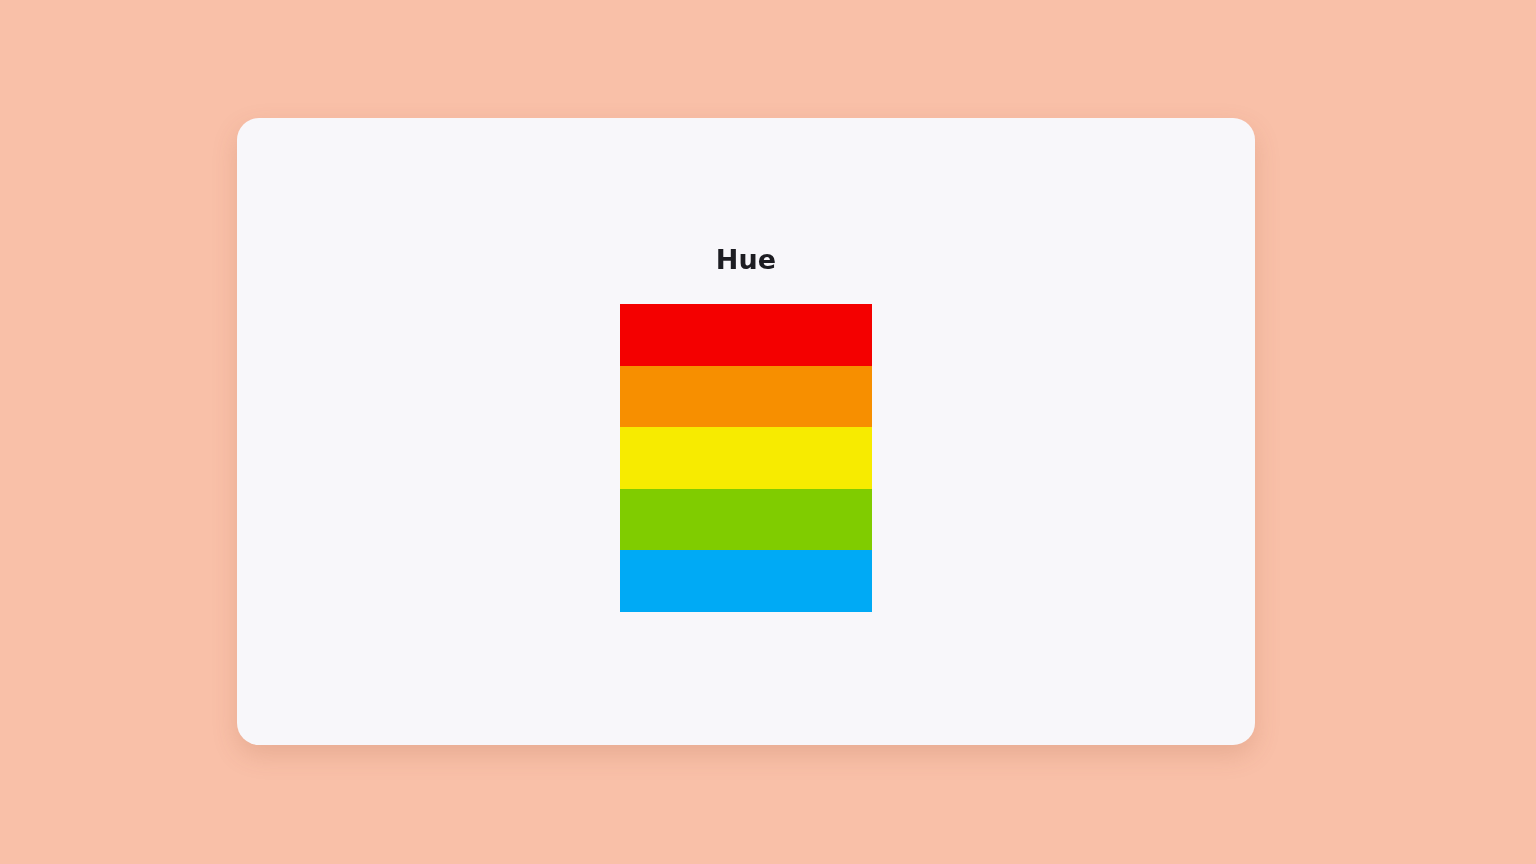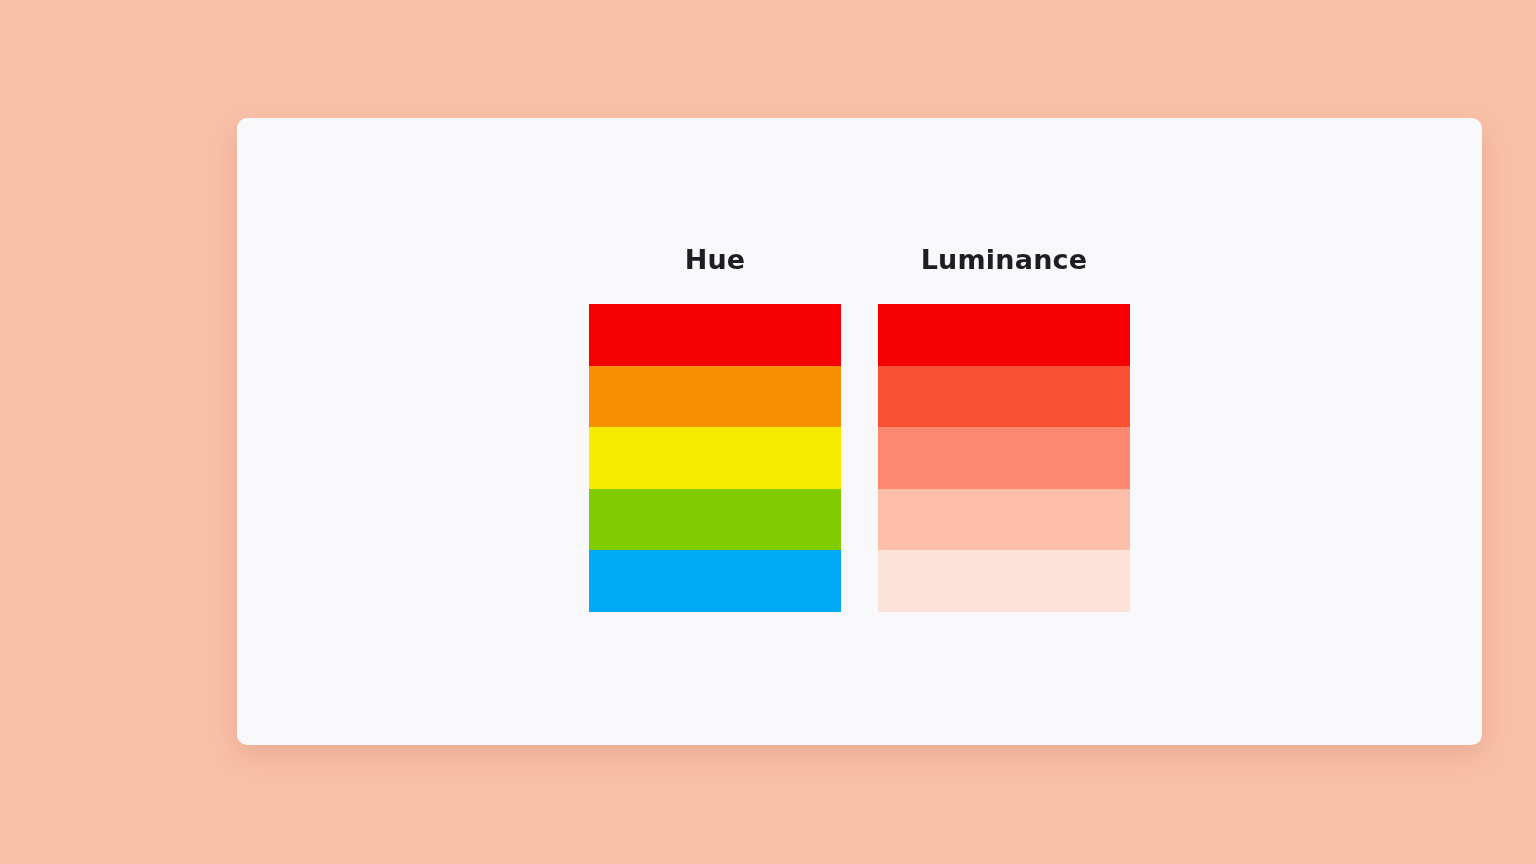--- a/index.html
+++ b/index.html
@@ -23,24 +23,24 @@
     width: 1536px;
     height: 864px;
     background: #f9c0a8;
   }
 
   
   #card {
     position: absolute;
     left: 237px;
     top: 118px;
-    width: 1245px;
+    width: 1018px;
     height: 627px;
     background: #f8f7fa;
-    border-radius: 10px;
+    border-radius: 22px;
     box-shadow: 0 10px 26px rgba(146, 73, 44, 0.17);
   }
 
   
   #columns {
     position: absolute;
     left: 0;
     top: 0;
     width: 100%;
     height: 100%;
@@ -103,26 +103,16 @@
         <div class="swatch-stack">
           <div class="swatch" style="background-color: rgb(244, 0, 0);"></div>
           <div class="swatch" style="background-color: rgb(247, 143, 0);"></div>
           <div class="swatch" style="background-color: rgb(247, 235, 0);"></div>
           <div class="swatch" style="background-color: rgb(128, 204, 0);"></div>
           <div class="swatch" style="background-color: rgb(0, 170, 245);"></div>
         </div>
       </div>
 
 
-      <div class="column luminance">
-        <div class="column-title">Luminance</div>
-        <div class="swatch-stack">
-          <div class="swatch" style="background-color: rgb(244, 0, 0);"></div>
-          <div class="swatch" style="background-color: rgb(249, 81, 50);"></div>
-          <div class="swatch" style="background-color: rgb(252, 136, 114);"></div>
-          <div class="swatch" style="background-color: rgb(252, 189, 169);"></div>
-          <div class="swatch" style="background-color: rgb(253, 226, 215);"></div>
-        </div>
-      </div>
 
     </div>
   </div>
 </div>
 
 </body></html>

